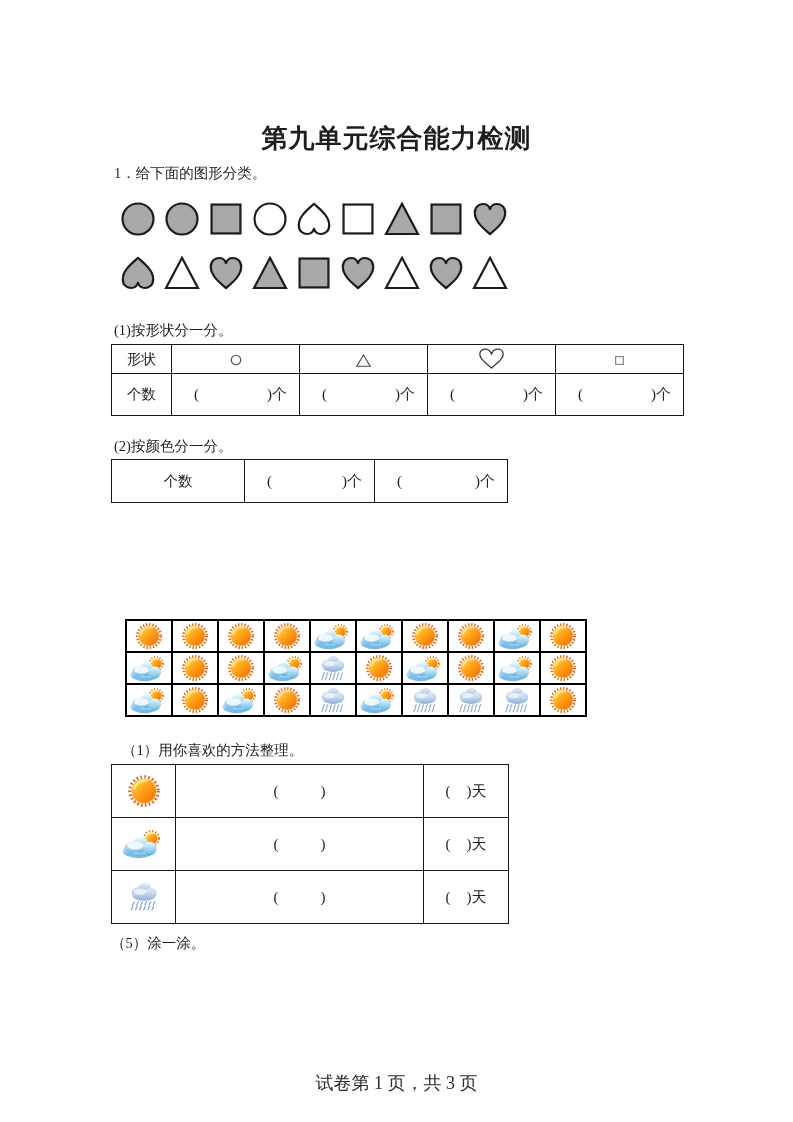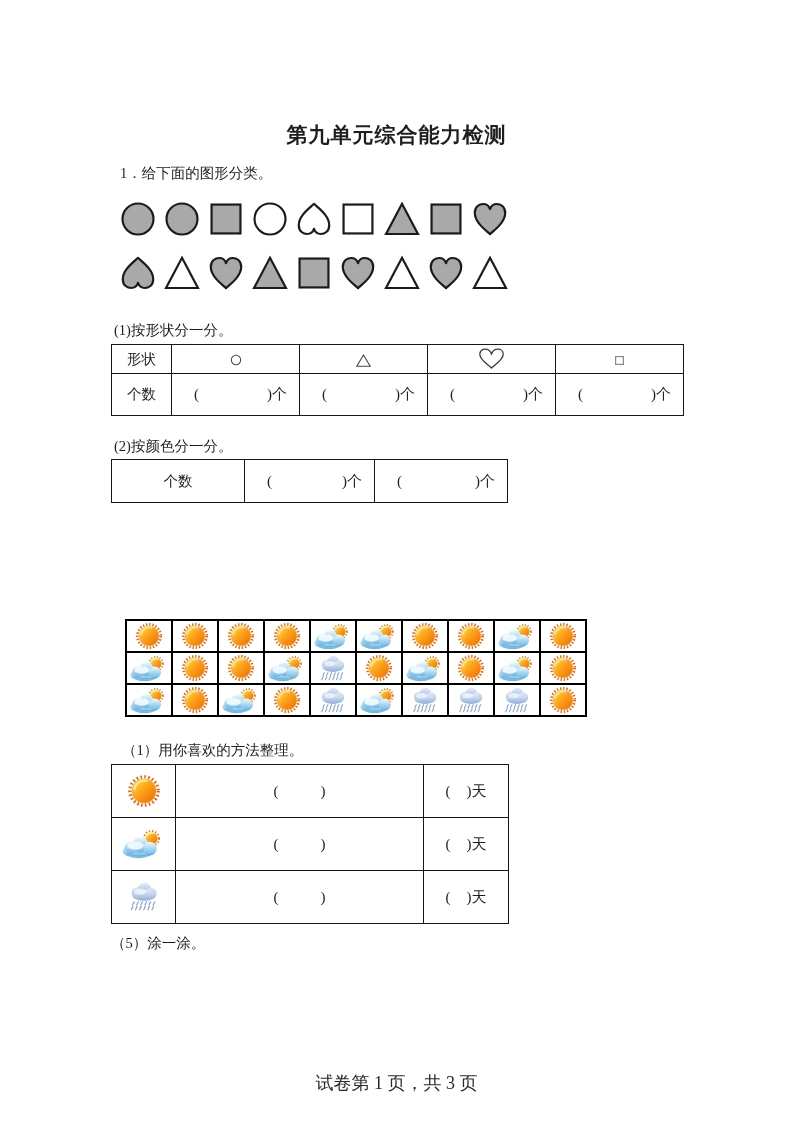--- a/index.html
+++ b/index.html
@@ -1,23 +1,23 @@
 <!DOCTYPE html>
 <html><head>
 <meta charset="utf-8">
 <style>
   html,body{margin:0;padding:0;background:#ffffff;}
   #page{
     position:relative;width:793px;height:1122px;background:#ffffff;
     font-family:"Liberation Serif","DejaVu Serif",serif;color:#1e1e1e;overflow:hidden;
   }
   .abs{position:absolute;}
-  #title{top:121px;left:0;width:100%;text-align:center;font-size:21px;font-weight:bold;letter-spacing:1px;}
+  #title{top:121px;left:0;width:100%;text-align:center;font-size:26px;font-weight:bold;letter-spacing:1px;}
   .prompt{font-size:14.5px;white-space:pre;}
-  #q1-prompt{left:120px;top:164px;}
+  #q1-prompt{left:114px;top:164px;}
   #shape-row-1{left:119px;top:200px;display:flex;gap:6px;}
   #shape-row-2{left:119px;top:254px;display:flex;gap:6px;}
   .shape{width:38px;height:38px;display:inline-flex;align-items:center;justify-content:center;}
   #q1s1-label{left:114px;top:321px;}
   #q1s2-label{left:114px;top:437px;}
   #q2-prompt{left:111px;top:586px;}
   #q2s1-label{left:122px;top:741px;}
   #q2s2-label{left:111px;top:934px;}
   table{border-collapse:collapse;table-layout:fixed;}
   .grid-tbl td,.grid-tbl th{border:1.6px solid #161616;font-weight:normal;font-size:14.5px;

